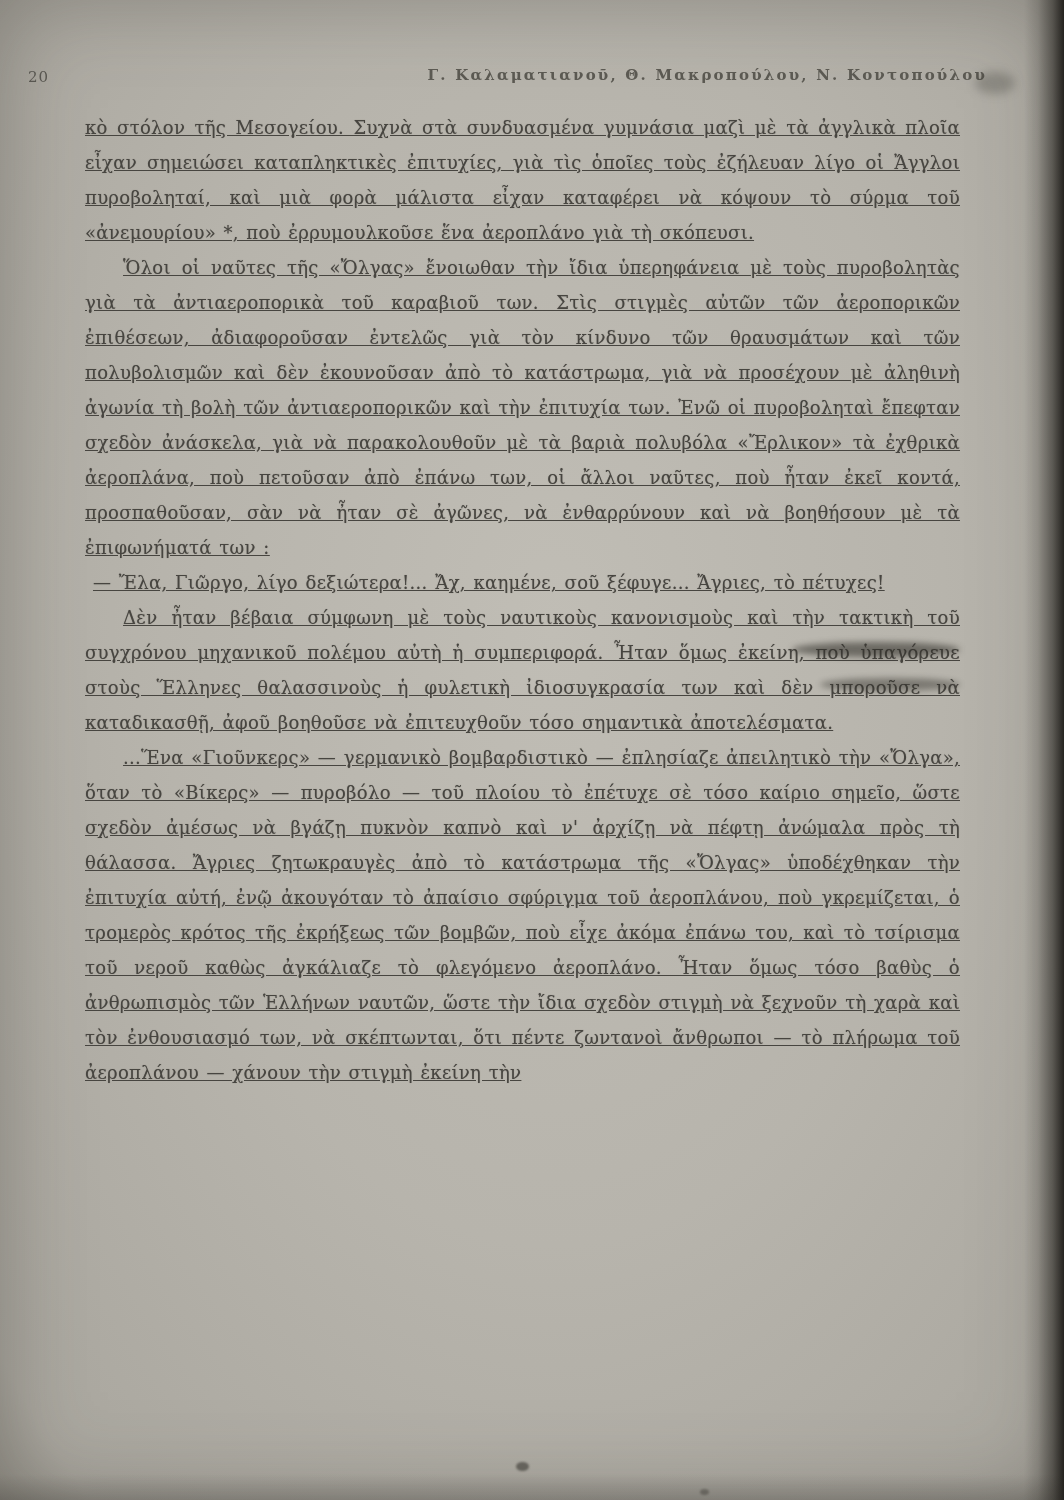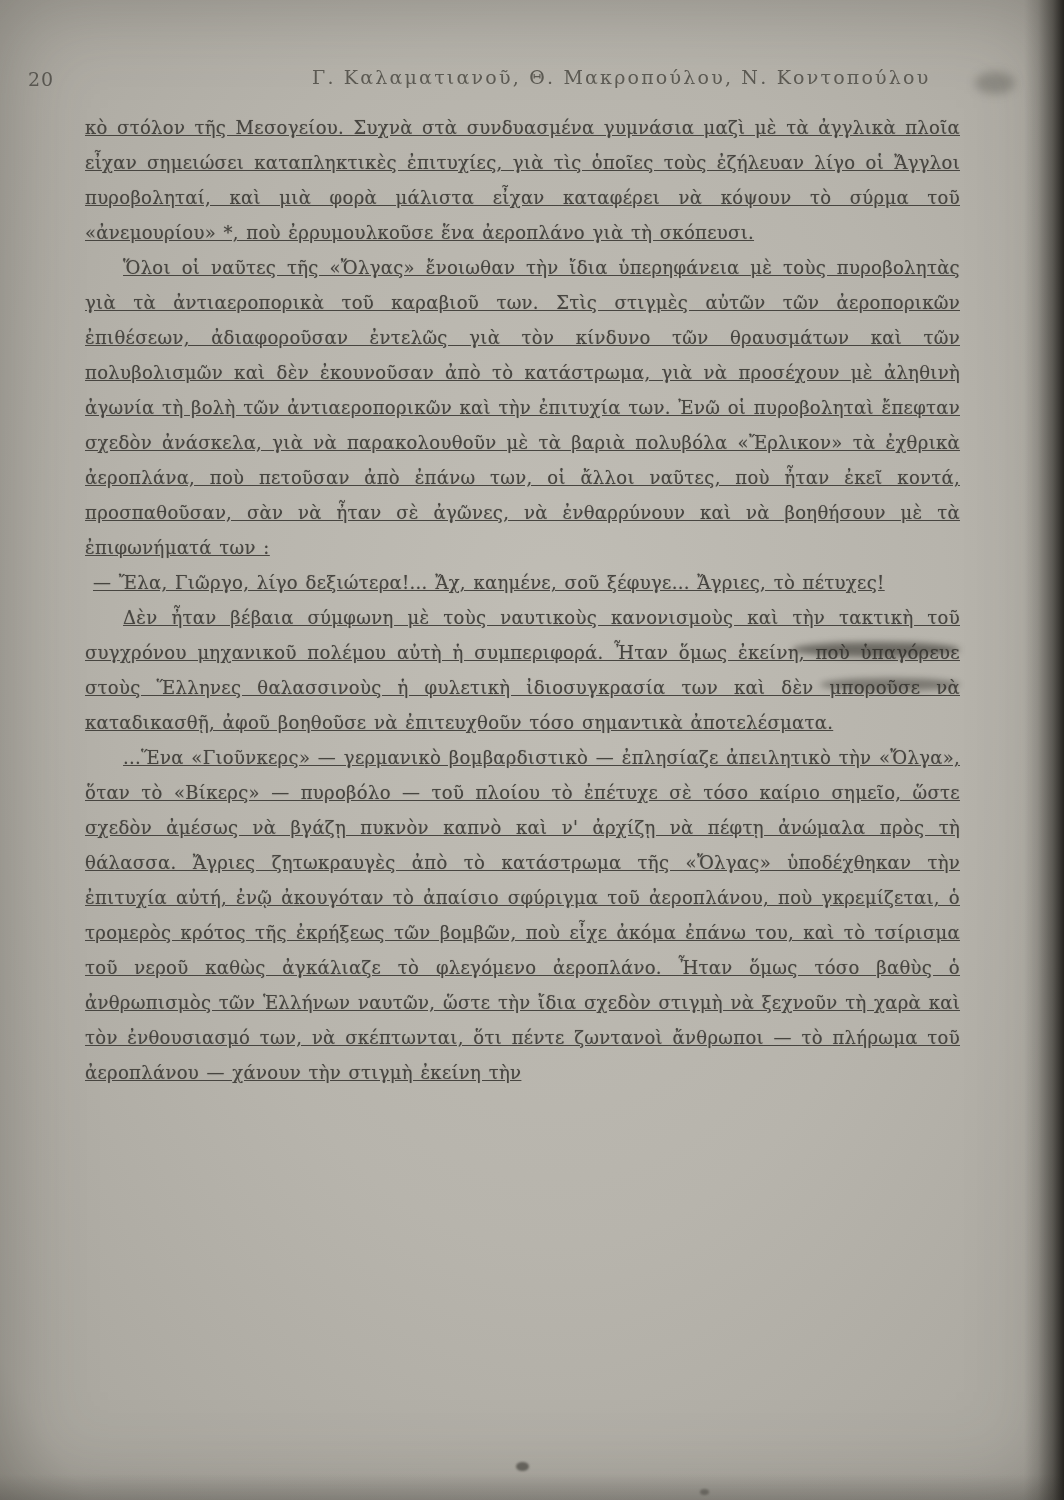--- a/index.html
+++ b/index.html
@@ -40,37 +40,38 @@
     background: linear-gradient(to bottom,
       rgba(42, 40, 36, 0) 0%,
       rgba(42, 40, 36, 0.22) 100%);
   }
   .page-header {
     position: absolute;
     top: 66px;
     left: 0;
     width: 100%;
     height: 30px;
-    font-size: 19px;
+    font-size: 15px;
     color: #585650;
   }
   .page-number {
     position: absolute;
     left: 28px;
     top: 2px;
     letter-spacing: 1px;
   }
   .running-title {
     position: absolute;
-    left: 312px;
+    left: 297px;
     top: 0;
     width: 690px;
-    text-align: left;
+    text-align: right;
     letter-spacing: 2.2px;
     color: #5b5952;
+    font-weight: bold;
   }
   .text-block {
     position: absolute;
     left: 85px;
     top: 110px;
     width: 875px;
     text-align: justify;
     font-size: 18px;
     line-height: 35px;
     letter-spacing: 0.3px;

